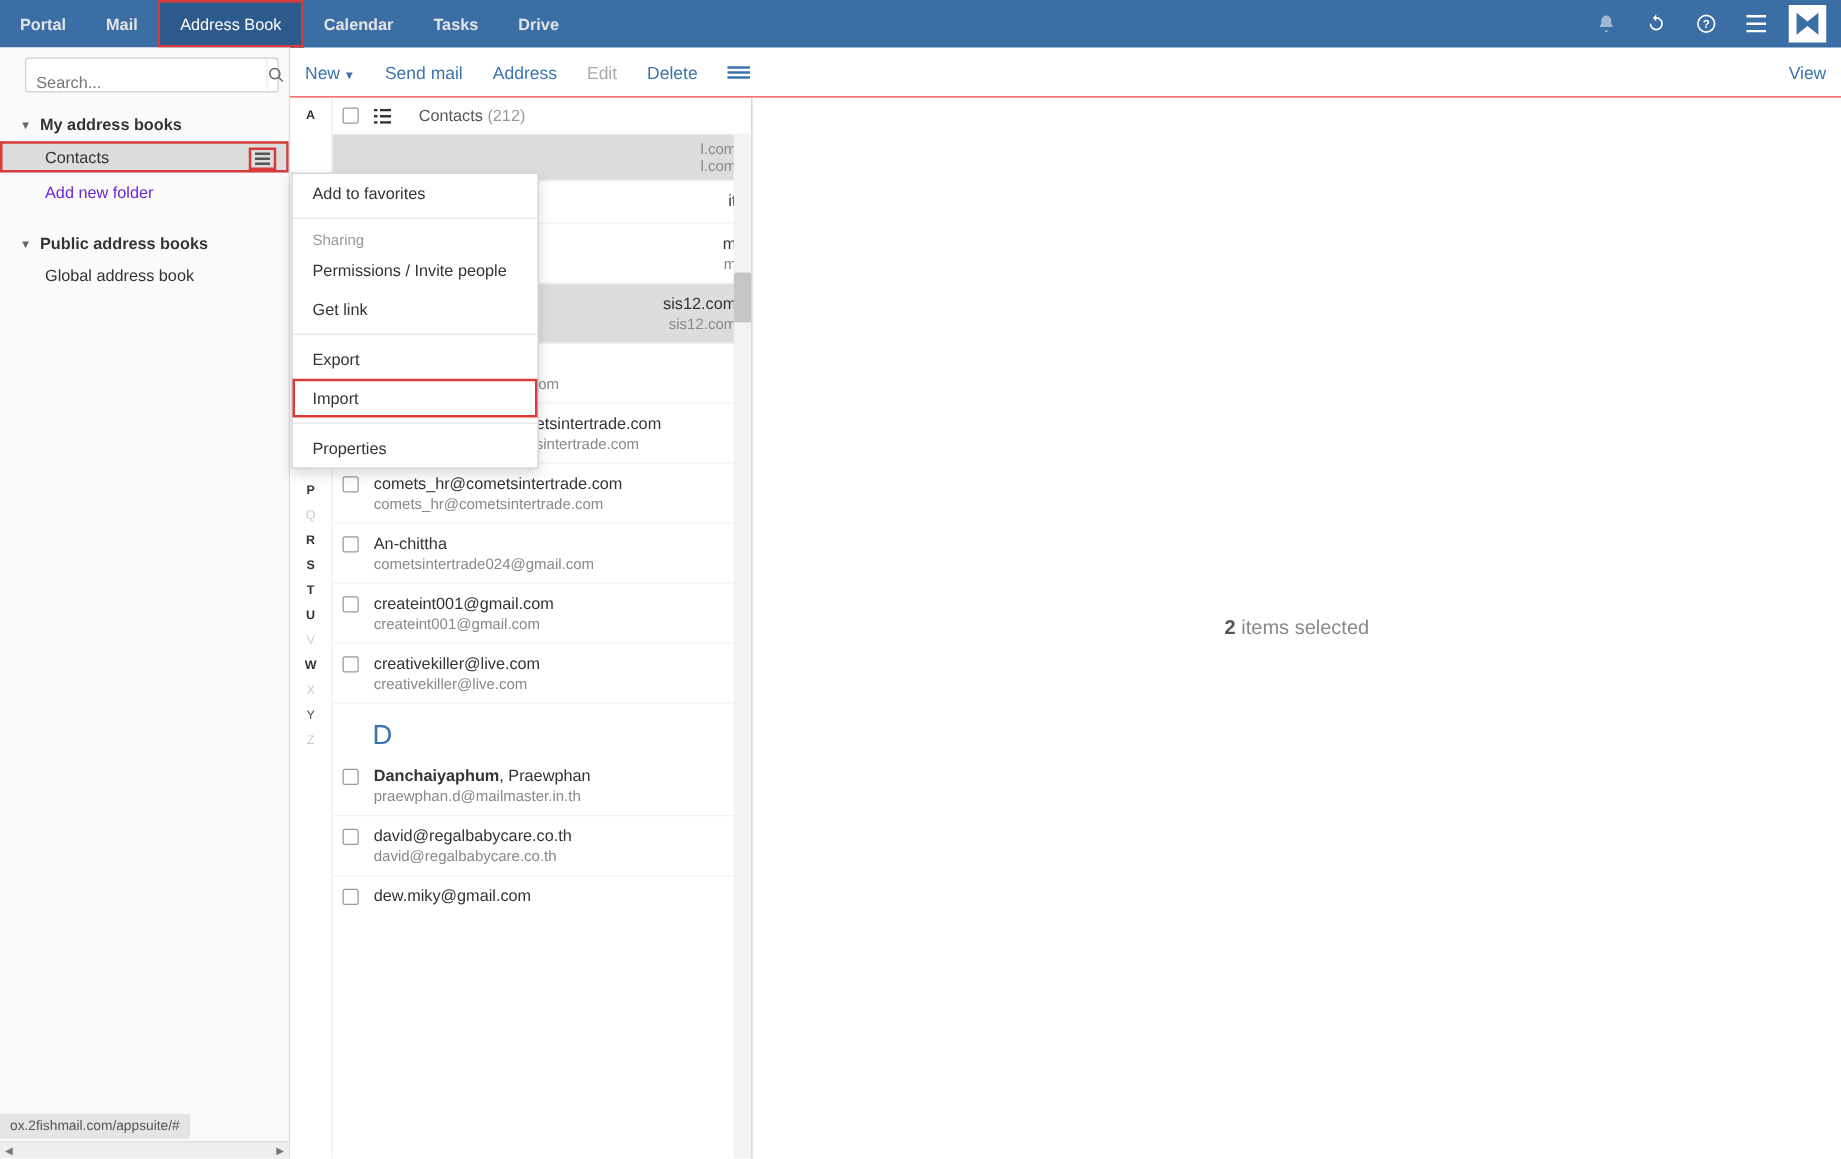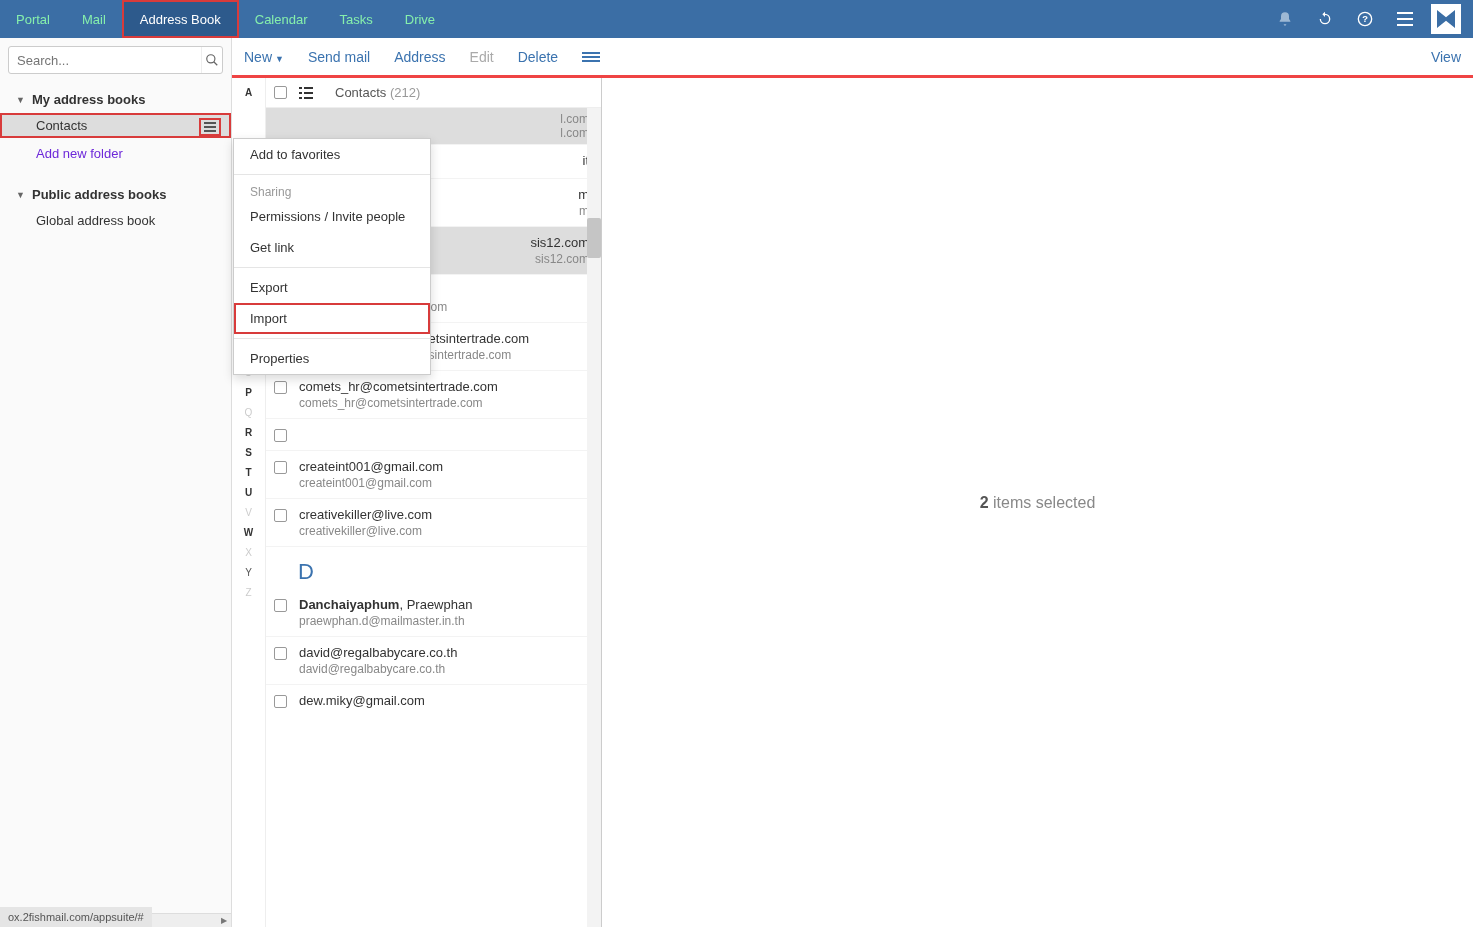--- a/index.html
+++ b/index.html
@@ -1,53 +1,53 @@
 <!DOCTYPE html>
 <html><head>
 <meta charset="utf-8">
 <style>
   * { box-sizing: border-box; margin: 0; padding: 0; }
   body { font-family: Arial, Helvetica, sans-serif; font-size: 13px; color: #333; background: #fff; overflow: hidden; }
   
   
   .topbar { background: #3b6ea5; height: 38px; display: flex; align-items: center; color: #fff; }
   .topbar-left { display: flex; align-items: center; height: 100%; }
-  .topbar-item { padding: 0 16px; height: 38px; display: flex; align-items: center; cursor: pointer; font-size: 13px; color: #86efac; }
+  .topbar-item { padding: 0 16px; height: 38px; display: flex; align-items: center; cursor: pointer; font-size: 13px; color: #e5e5e5; font-weight: bold; }
   .topbar-item.active { background: #2d5a8c; border: 2px solid #d83b3b; color: #fff; font-weight: 500; }
   .topbar-right { margin-left: auto; display: flex; align-items: center; padding-right: 8px; gap: 4px; }
   .topbar-icon { width: 36px; height: 36px; display: flex; align-items: center; justify-content: center; cursor: pointer; }
   .topbar-logo { width: 30px; height: 30px; background: #fff; margin-left: 4px; margin-right: 4px; position: relative; }
   .topbar-logo::before { content: ""; position: absolute; top: 6px; left: 6px; width: 18px; height: 18px; background: #3b6ea5; clip-path: polygon(0 0, 50% 40%, 100% 0, 100% 100%, 50% 60%, 0 100%); }
 
   
   .main { display: flex; height: calc(100vh - 38px); position: relative; }
   
   
   .sidebar { width: 232px; border-right: 1px solid #ddd; display: flex; flex-direction: column; background: #fafafa; }
   .search-box { padding: 8px; }
-  .search-input-wrap { position: relative; border: 1px solid #ccc; border-radius: 3px; height: 28px; display: flex; align-items: center; background: #fff; }
+  .search-input-wrap { position: relative; border: 1px solid #ccc; border-radius: 3px; height: 28px; display: flex; align-items: flex-end; background: #fff; margin-left: 12px; }
   .search-input { border: none; outline: none; padding: 0 8px; flex: 1; font-size: 13px; background: transparent; }
   .search-icon { width: 28px; height: 26px; display: flex; align-items: center; justify-content: center; border-left: 1px solid #eee; }
   
   .folder-tree { flex: 1; overflow-y: auto; padding-top: 4px; }
   .folder-section-header { padding: 6px 12px 6px 16px; font-weight: bold; color: #333; display: flex; align-items: center; cursor: pointer; }
   .folder-caret { width: 10px; margin-right: 6px; font-size: 9px; color: #666; }
   .folder-item { padding: 5px 12px 5px 36px; cursor: pointer; display: flex; align-items: center; position: relative; }
   .folder-item.selected { background: #ddd; border: 2px solid #d83b3b; padding: 3px 10px 3px 34px; }
   .folder-item .burger { position: absolute; right: 8px; top: 3px; width: 22px; height: 18px; border: 2px solid #d83b3b; display: flex; flex-direction: column; justify-content: center; align-items: center; gap: 2px; }
   .folder-item .burger span { width: 12px; height: 2px; background: #555; }
   .add-folder-link { padding: 8px 12px 8px 36px; color: #6d28d9; cursor: pointer; }
   
   .sidebar-scroll { height: 14px; background: #eee; border-top: 1px solid #ddd; display: flex; align-items: center; }
   .sidebar-scroll .thumb-l { width: 14px; height: 14px; display: flex; align-items: center; justify-content: center; font-size: 8px; color: #777; }
   .sidebar-scroll .thumb-r { width: 14px; height: 14px; display: flex; align-items: center; justify-content: center; font-size: 8px; color: #777; margin-left: auto; }
 
   
   .content { flex: 1; display: flex; flex-direction: column; }
-  .toolbar { height: 40px; display: flex; align-items: center; padding: 0 12px; border-bottom: 3px solid #ef4444; gap: 24px; }
+  .toolbar { height: 40px; display: flex; align-items: center; padding: 0 12px; border-bottom: 1px solid #ef4444; gap: 24px; }
   .toolbar .btn { color: #3b73af; cursor: pointer; font-size: 14px; }
   .toolbar .btn.disabled { color: #aaa; cursor: default; }
   .toolbar .dropdown-caret { font-size: 9px; margin-left: 3px; }
   .toolbar .hamburger-btn { width: 18px; display: flex; flex-direction: column; gap: 2px; cursor: pointer; }
   .toolbar .hamburger-btn span { height: 2px; background: #3b73af; }
   .toolbar .spacer { flex: 1; }
   
   
   .list-area { flex: 1; display: flex; overflow: hidden; }
   
@@ -84,21 +84,21 @@
   .detail-pane strong { color: #555; font-weight: bold; }
 
   
   .context-menu { position: absolute; top: 100px; left: 233px; width: 198px; background: #fff; border: 1px solid #ccc; box-shadow: 0 4px 10px rgba(0,0,0,0.15); z-index: 100; }
   .context-menu .menu-item { padding: 8px 16px; cursor: pointer; font-size: 13px; color: #333; }
   .context-menu .menu-item.highlighted { border: 2px solid #d83b3b; padding: 6px 14px; }
   .context-menu .menu-sep { height: 1px; background: #e5e5e5; margin: 4px 0; }
   .context-menu .menu-label { padding: 6px 16px 2px; color: #999; font-size: 12px; }
 
   
-  .status-bar { position: absolute; bottom: 0; left: 0; height: 20px; background: #e5e5e5; padding: 0 8px; font-size: 11px; color: #555; display: flex; align-items: center; }
+  .status-bar { position: absolute; bottom: 16px; left: 0; height: 20px; background: #e5e5e5; padding: 0 8px; font-size: 11px; color: #555; display: flex; align-items: center; }
   
   
   svg { display: block; }
 </style>
 </head>
 <body>
 
 <div class="topbar">
   <div class="topbar-left">
     <div class="topbar-item">Portal</div>
@@ -288,20 +288,24 @@
           </div>
           <div class="contact-item">
             <div class="chk"></div>
             <div class="info">
               <div class="name">comets_hr@cometsintertrade.com</div>
               <div class="email">comets_hr@cometsintertrade.com</div>
             </div>
           </div>
           <div class="contact-item">
             <div class="chk"></div>
+            <div class="info">
+              <div class="name">An-chittha</div>
+              <div class="email">cometsintertrade024@gmail.com</div>
+            </div>
           </div>
           <div class="contact-item">
             <div class="chk"></div>
             <div class="info">
               <div class="name">createint001@gmail.com</div>
               <div class="email">createint001@gmail.com</div>
             </div>
           </div>
           <div class="contact-item">
             <div class="chk"></div>

